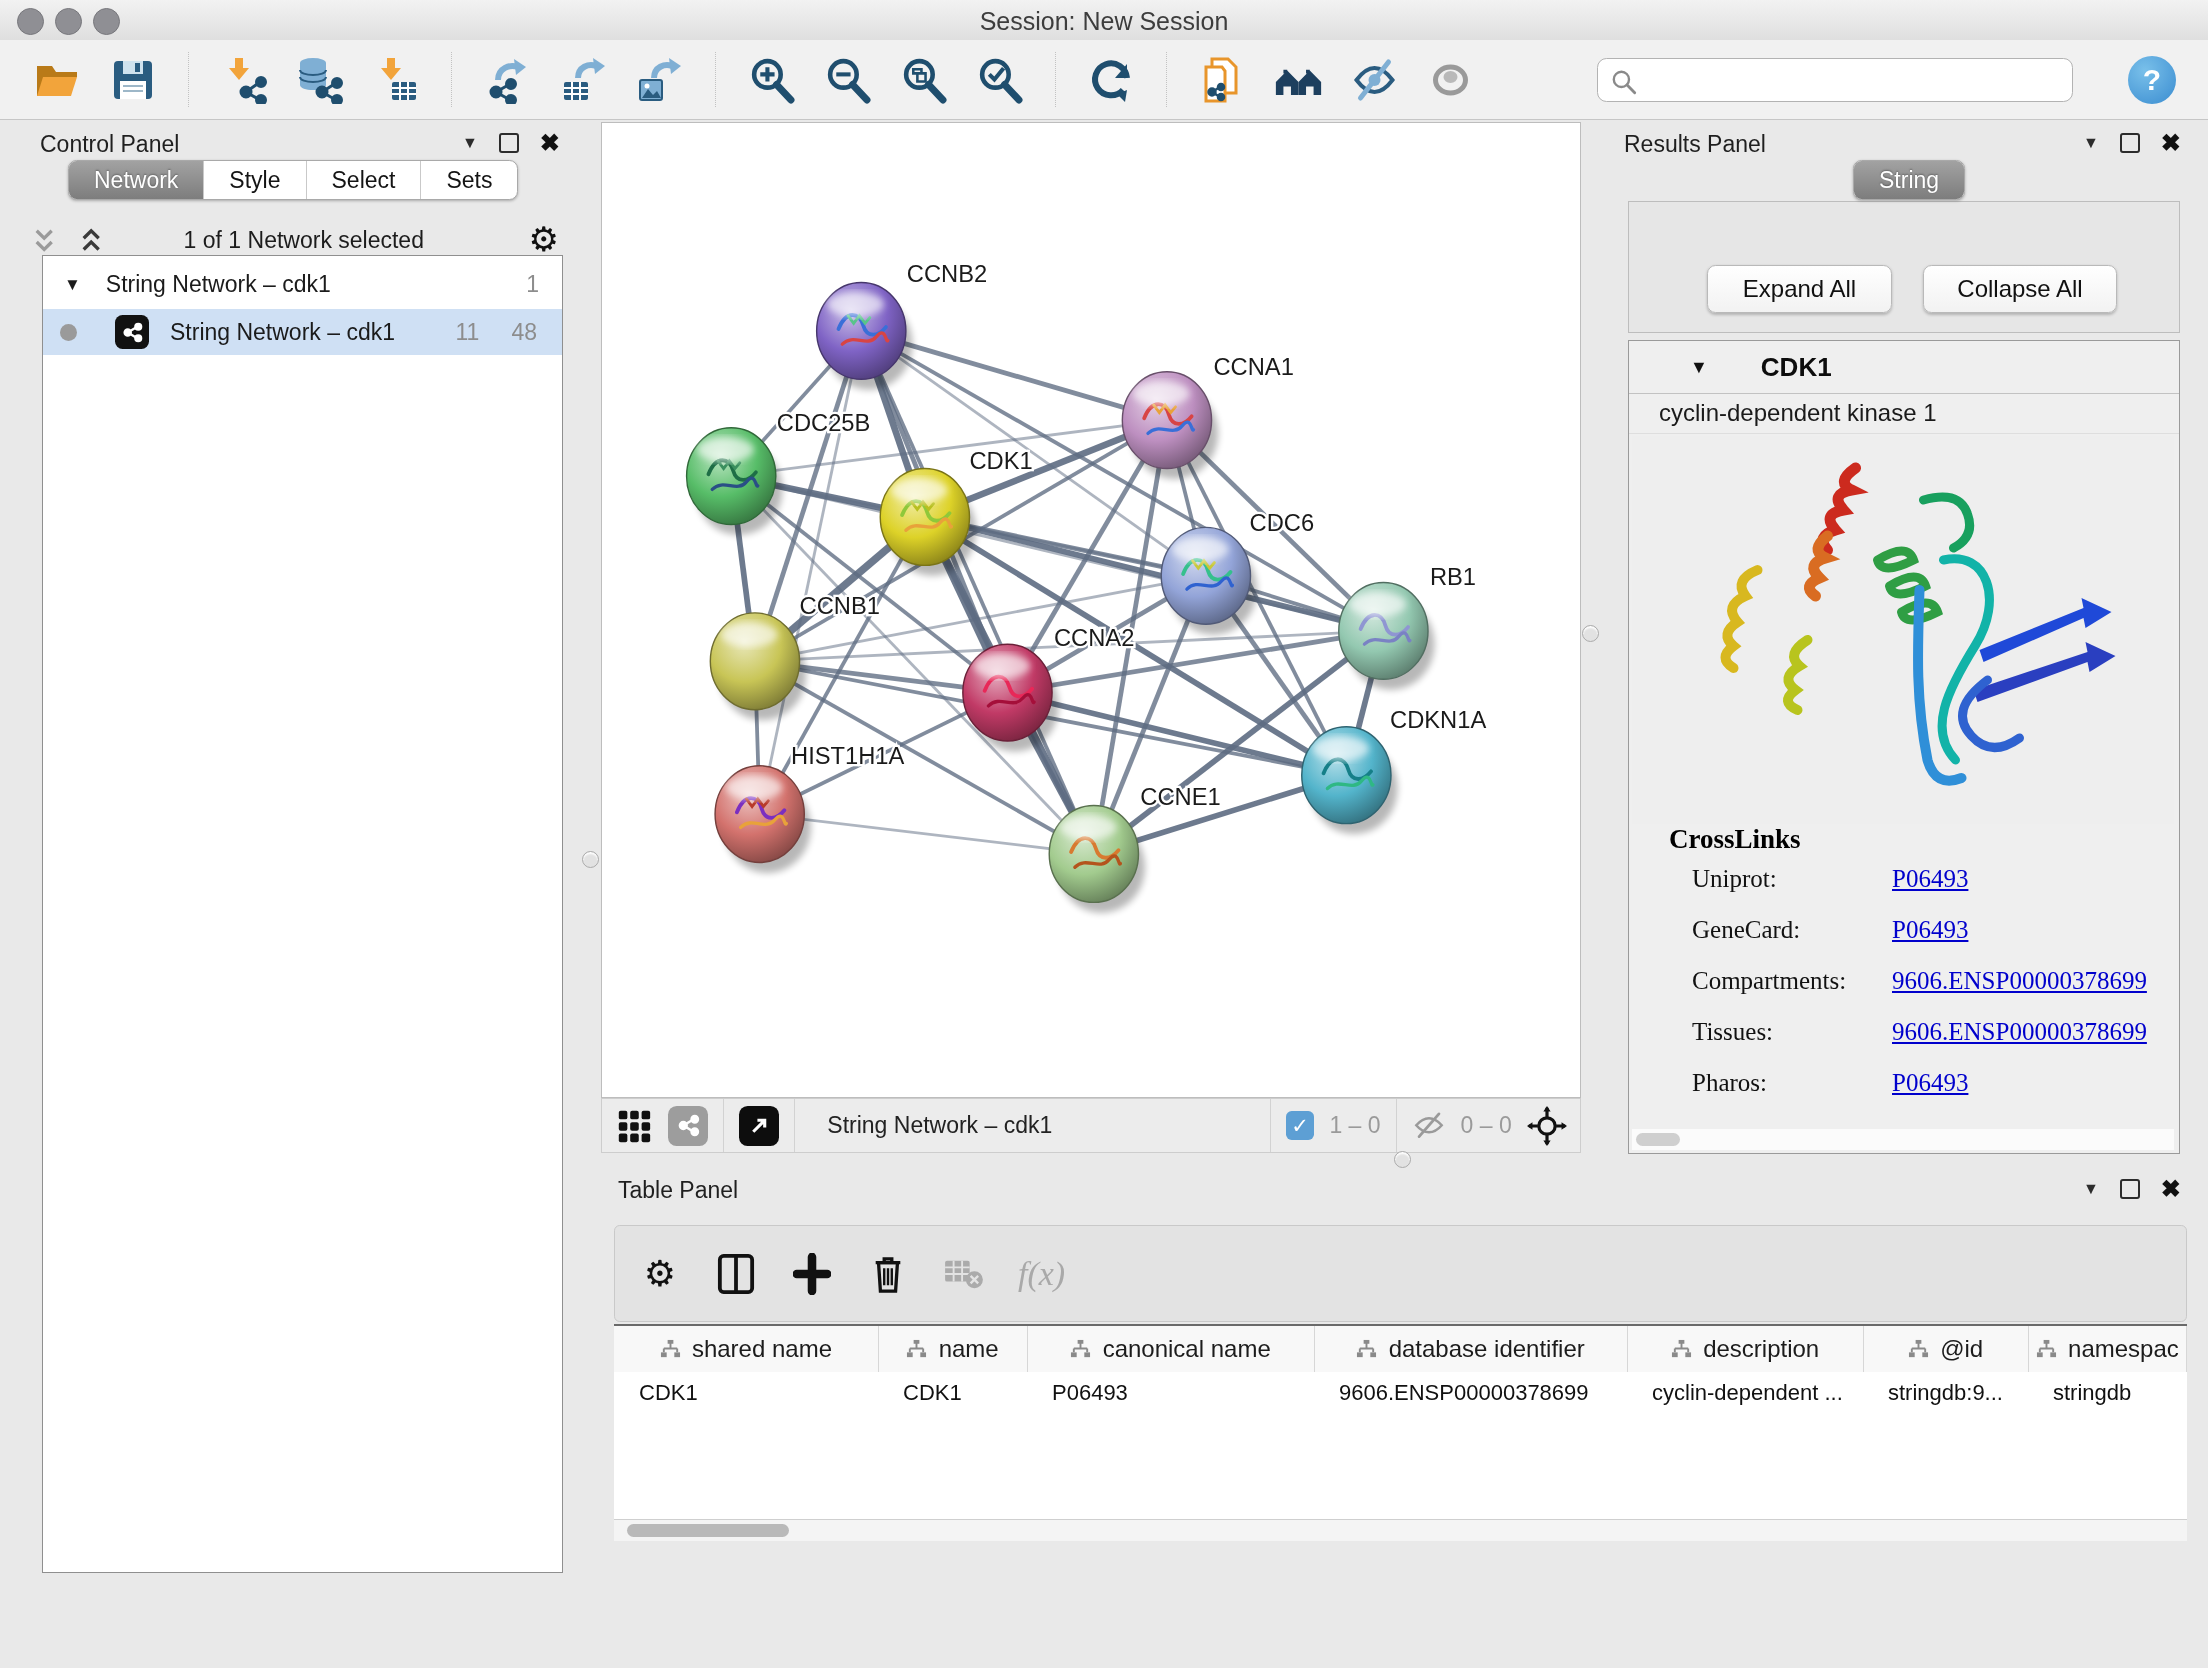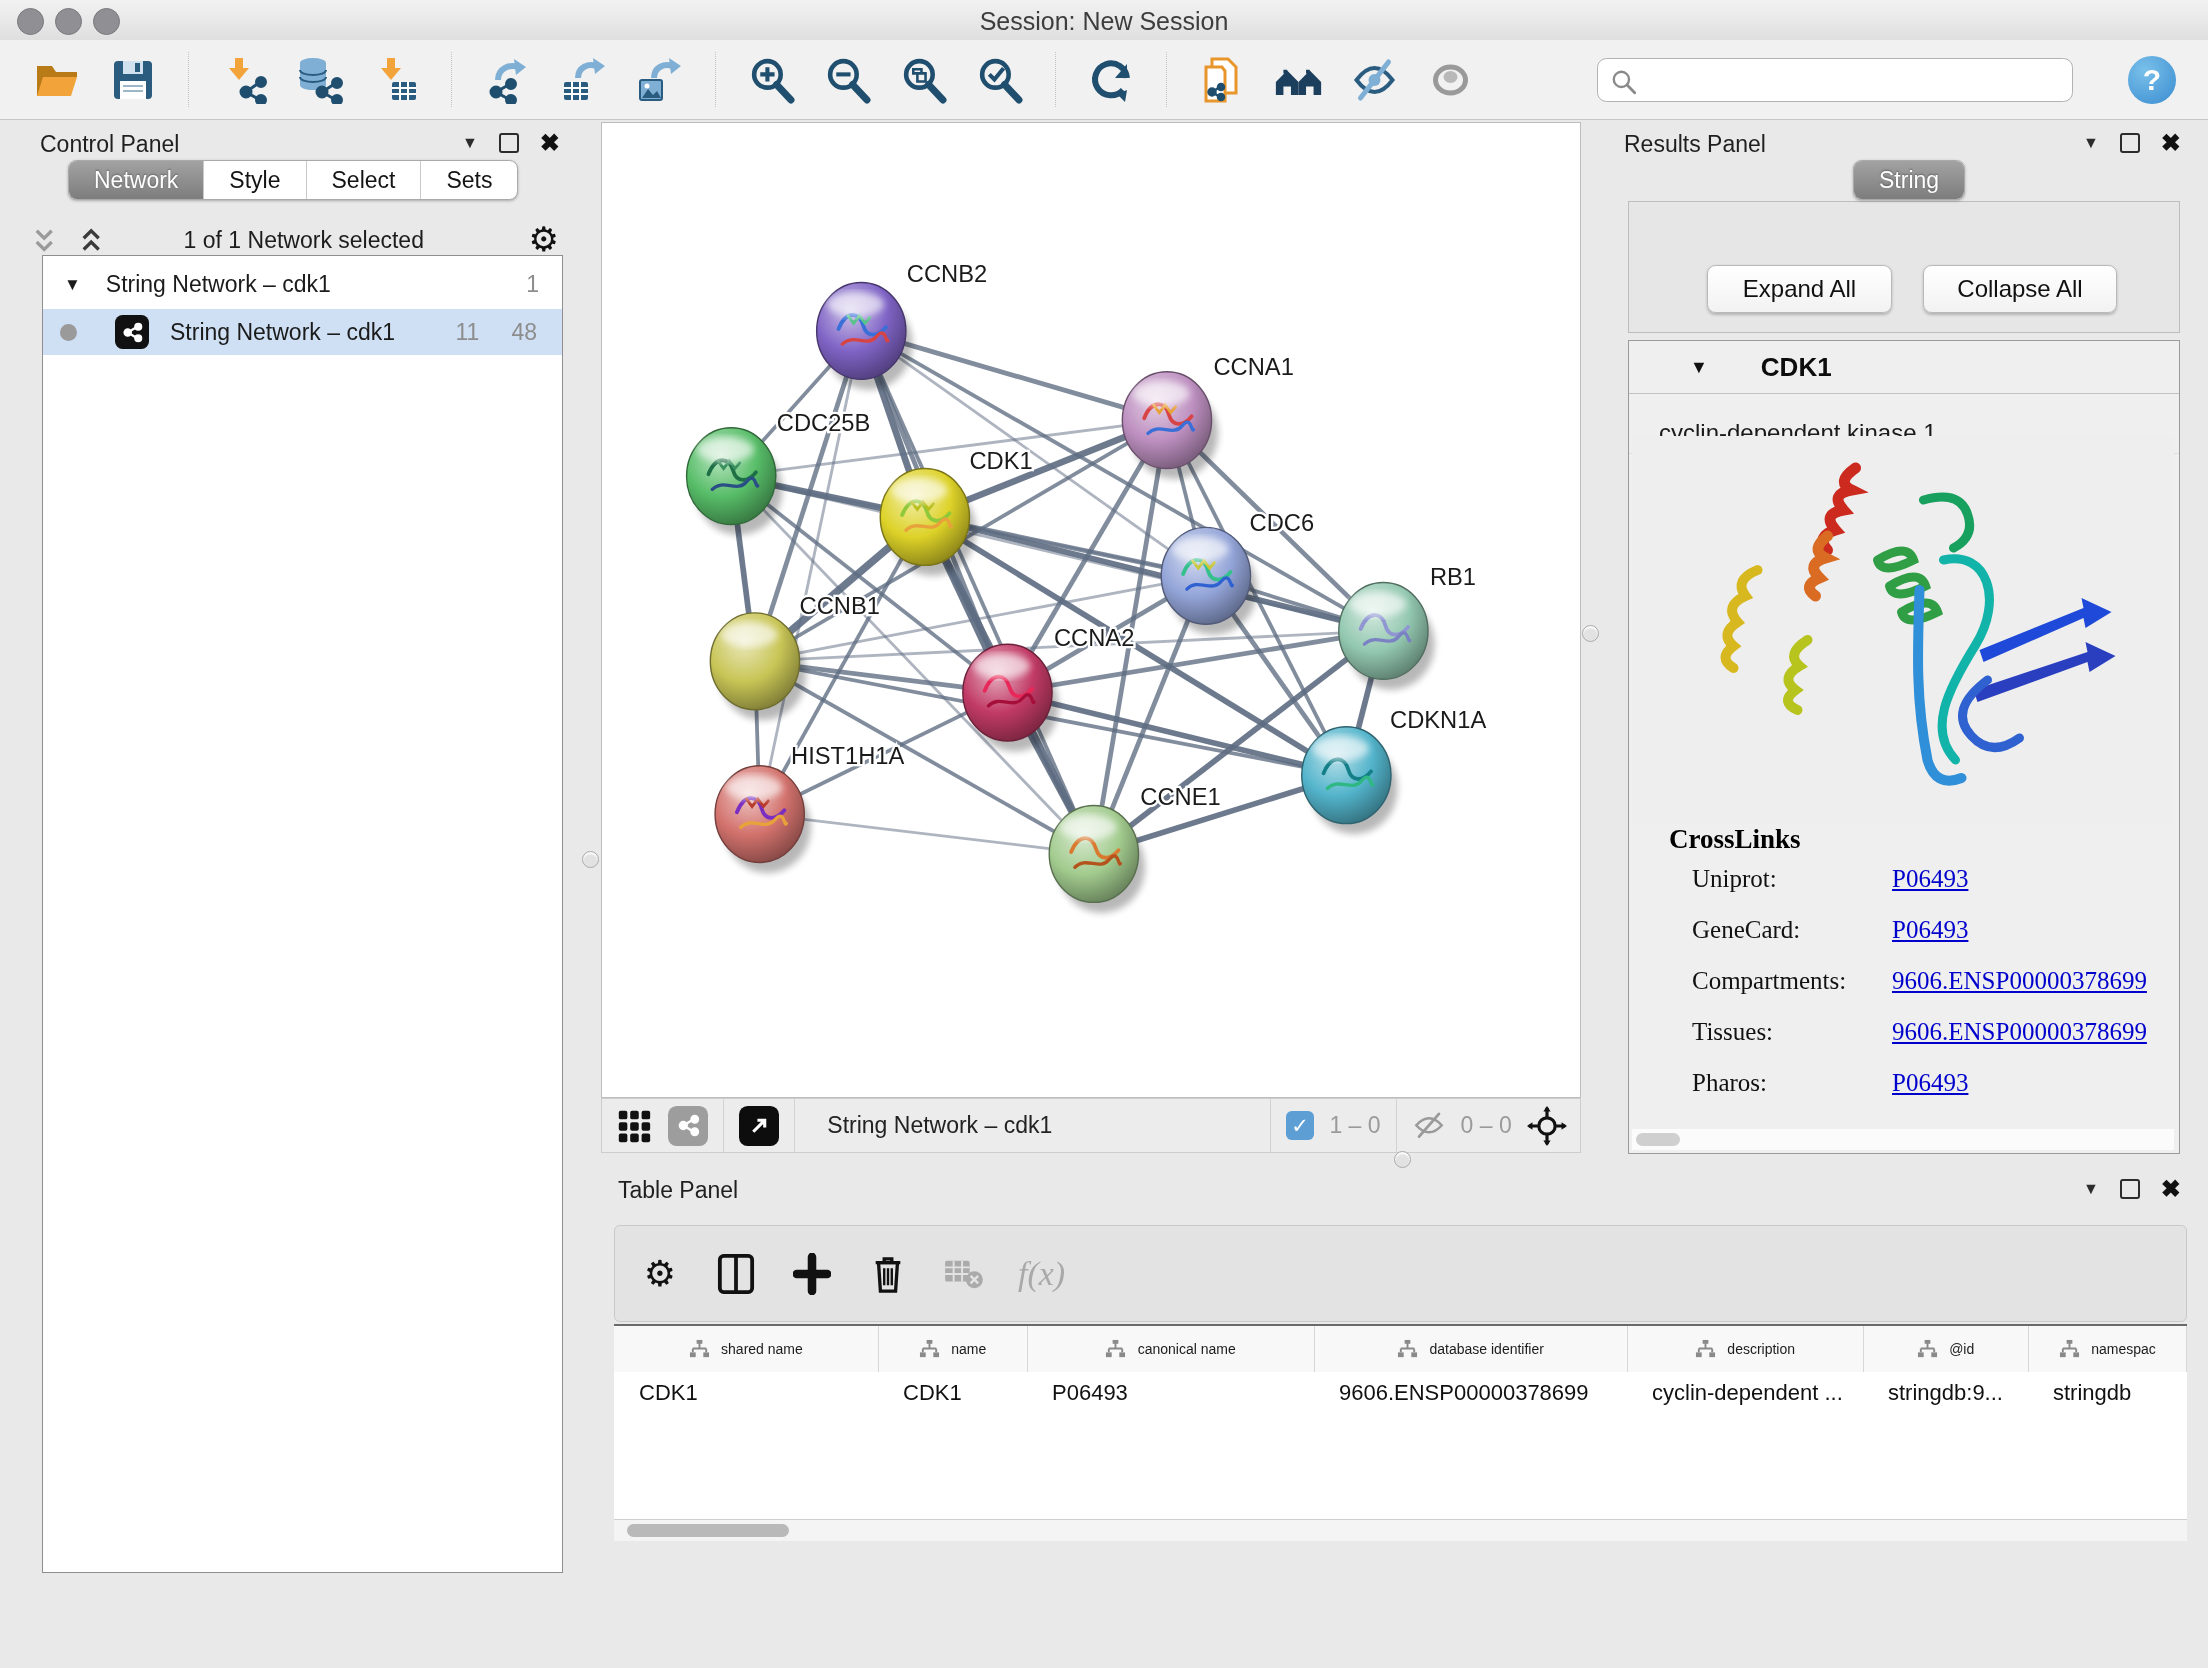--- a/index.html
+++ b/index.html
@@ -48,36 +48,36 @@
   .graybtn{width:40px;height:40px;border-radius:8.6px;background:#9d9d9d;display:flex;align-items:center;justify-content:center;}
   .bluechk{width:28.5px;height:28.5px;border-radius:5.7px;background:#5d9fd4;color:#fff;font-size:21px;display:flex;align-items:center;justify-content:center;}
 
   
   .resbox1{position:absolute;left:1628px;top:201px;width:552px;height:132px;background:#e6e6e6;border:1.9px solid #bdbdbd;box-sizing:border-box;}
   .rbtn{position:absolute;height:46px;background:linear-gradient(#ffffff,#f2f2f2);border:1px solid #b9b9b9;border-radius:8.6px;font-size:24px;color:#111;display:flex;align-items:center;justify-content:center;box-shadow:0 1.9px 2.9px rgba(0,0,0,.22);}
   .resbox2{position:absolute;left:1628px;top:340px;width:552px;height:814px;background:#efefef;border:1.9px solid #9a9a9a;box-sizing:border-box;}
   .cdkhead{position:absolute;left:0;top:0;width:100%;height:52px;border-bottom:1.9px solid #c2c2c2;display:flex;align-items:center;}
   .cdkhead .ar{margin-left:61px;font-size:18px;color:#111;}
   .cdkhead .gn{margin-left:53px;font-size:26px;font-weight:bold;color:#0d0d0d;}
-  .descrow{position:absolute;left:0;top:72px;width:100%;height:40px;display:flex;align-items:center;font-size:24px;color:#1a1a1a;border-bottom:1px solid #dedede;}
+  .descrow{position:absolute;left:0;top:52px;width:100%;height:40px;display:flex;align-items:center;font-size:24px;color:#1a1a1a;border-bottom:1px solid #dedede;}
   .imgarea{position:absolute;left:2.9px;top:95px;width:542px;height:388px;background:#eeeeee;display:flex;align-items:center;justify-content:center;}
   .xl{position:absolute;left:0;top:483px;width:100%;font-family:"Liberation Serif",serif;}
   .xl h3{margin:0 0 9.5px 40px;font-size:27px;color:#000;}
   .xlrow{display:flex;margin:0 0 23px 63px;font-size:25px;}
   .xlrow .lab{width:200px;color:#111;}
   .xlrow .val{color:#0000cc;text-decoration:underline;}
   .res-scroll{position:absolute;left:2.9px;bottom:2.9px;width:542px;height:21px;background:#fbfbfb;}
   .res-scroll i{display:block;width:44px;height:13.3px;margin:3.8px 0 0 3.8px;background:#cfcfcf;border-radius:6.7px;}
 
   
   .tblbar{position:absolute;left:614px;top:1225px;width:1573px;height:97px;background:#e3e3e3;border:1px solid #c9c9c9;border-radius:5.7px;box-sizing:border-box;display:flex;align-items:center;padding:0 23px;gap:32px;}
   .tico{width:44px;height:44px;display:flex;align-items:center;justify-content:center;font-size:36px;color:#111;}
   .fx{font-family:"Liberation Serif",serif;font-style:italic;font-size:34px;color:#a9a9a9;}
   table.nodetable{position:absolute;left:614px;top:1324px;width:1573px;border-collapse:collapse;table-layout:fixed;background:#fff;}
-  table.nodetable th{border-top:2.9px solid #6a6a6a;background:#f8f8f8;height:44px;font-size:14px;font-weight:normal;color:#1c1c1c;border-right:1px solid #d7d7d7;overflow:hidden;white-space:nowrap;}
+  table.nodetable th{border-top:2.9px solid #6a6a6a;background:#f8f8f8;height:44px;font-size:24px;font-weight:normal;color:#1c1c1c;border-right:1px solid #d7d7d7;overflow:hidden;white-space:nowrap;}
   table.nodetable td{height:42px;font-size:22px;color:#111;padding:0 0 0 25px;white-space:nowrap;overflow:hidden;}
   .thwrap{display:flex;align-items:center;justify-content:center;gap:11.4px;}
   .tbl-white{position:absolute;left:614px;top:1411px;width:1573px;height:108px;background:#fff;border-bottom:1px solid #cfcfcf;}
   .hscroll{position:absolute;left:614px;top:1520px;width:1573px;height:21px;background:#f4f4f4;}
   .hscroll i{display:block;width:162px;height:13.3px;margin:3.8px 0 0 13.3px;background:#b9b9b9;border-radius:6.7px;}
   .tbltabs{position:absolute;left:1126px;top:1556px;}
 
   
   .statusbar{position:absolute;left:0;top:1607px;width:2208px;height:61px;background:#ececec;border-top:1.9px solid #b5b5b5;}
   .sbtn{position:absolute;top:13.3px;width:55px;height:44px;background:linear-gradient(#fdfdfd,#f0f0f0);border:1.9px solid #b9b9b9;display:flex;align-items:center;justify-content:center;box-sizing:border-box;}

